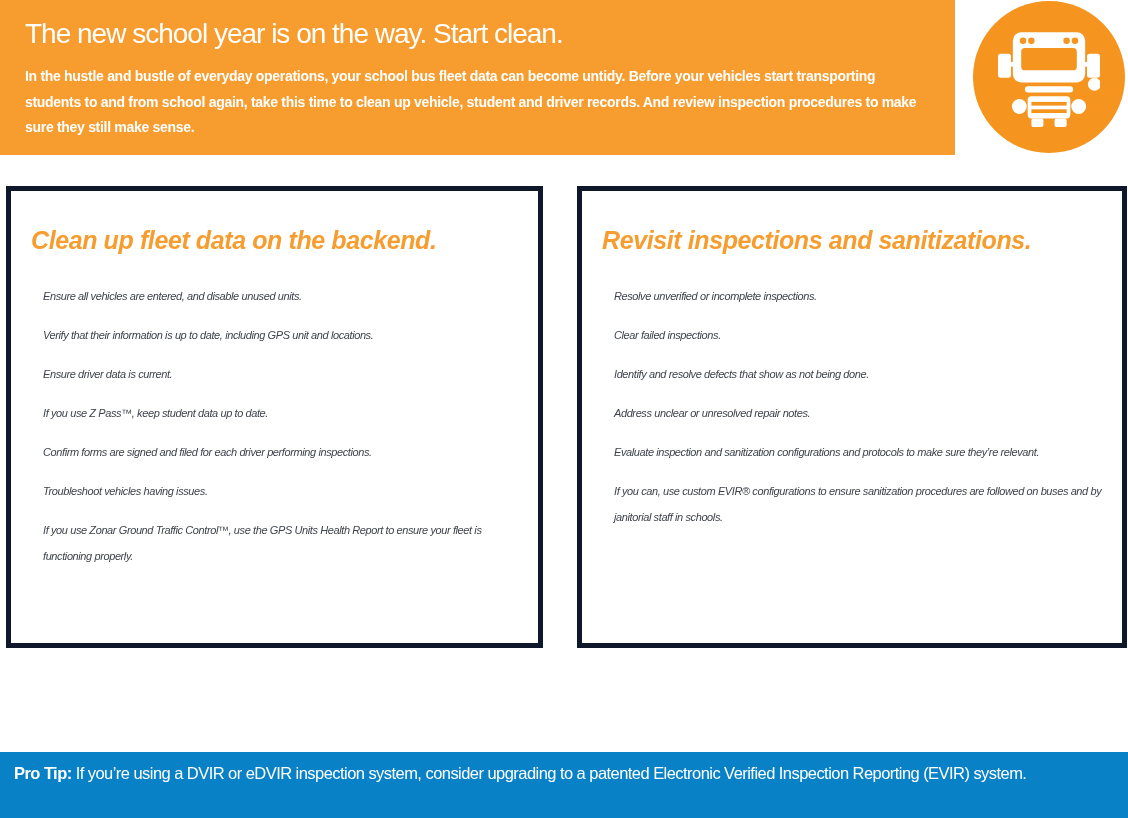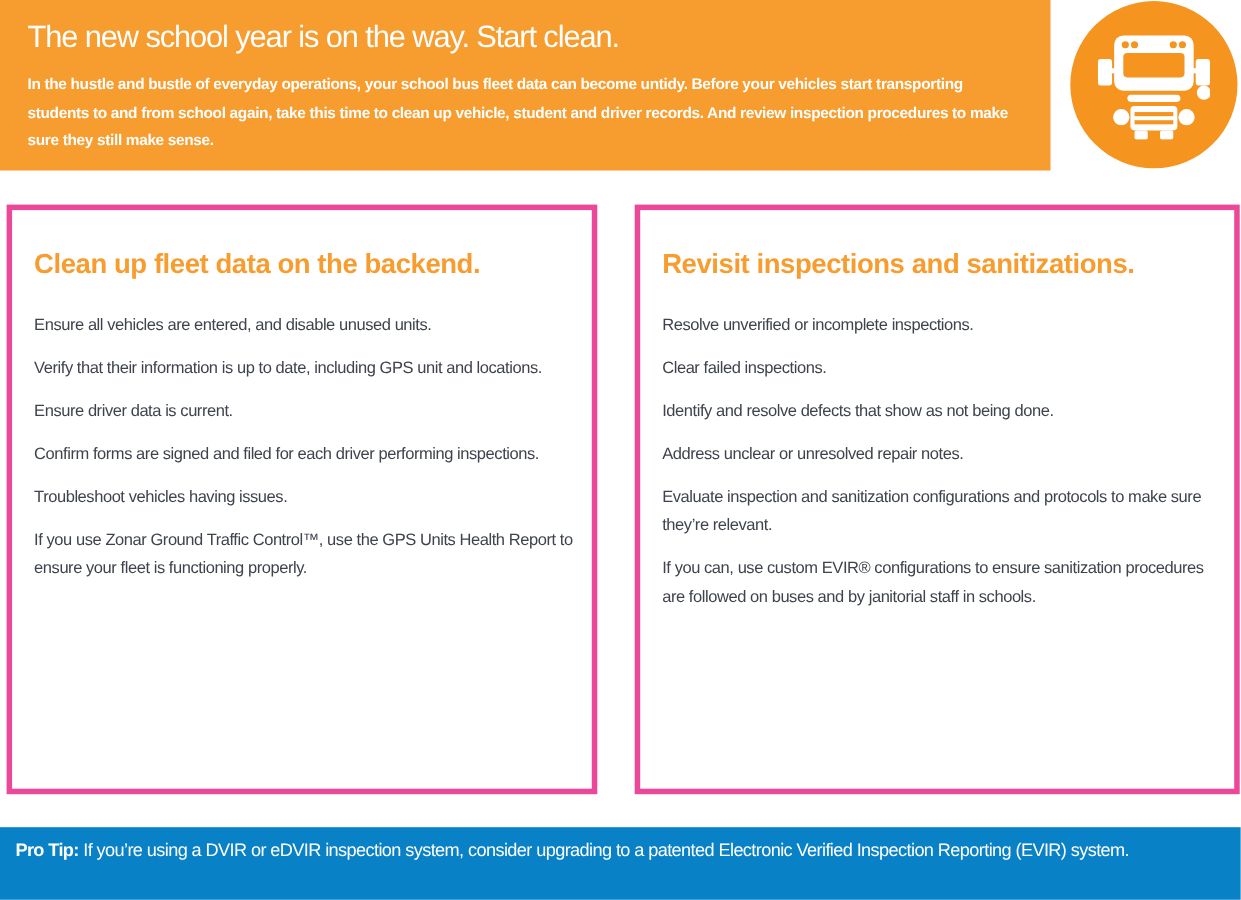--- a/index.html
+++ b/index.html
@@ -46,41 +46,42 @@
   .bus-disc {
     position: absolute; left: 973px; top: 1px;
     width: 152px; height: 152px;
     background: #F5941F; border-radius: 50%;
     display: flex; align-items: center; justify-content: center;
   }
   .bus-disc svg { width: 102px; height: 104px; }
 
   
   .card {
-    position: absolute; top: 186px; height: 536px;
-    border: 5px solid #ec4899;
+    position: absolute; top: 186px; height: 462px;
+    border: 5px solid #0f172a;
     background: #ffffff;
     padding: 34px 15px 0 20px;
+    font-style: italic;
   }
   .card-left  { left: 6px;   width: 537px; }
   .card-right { left: 577px; width: 550px; }
   .card-title {
     color: #F79C2E;
     font-size: 25px;
     font-weight: 700;
     letter-spacing: -0.4px;
     line-height: 30px;
     margin: 0 0 28px 0;
   }
   .card-item {
     color: #3E434C;
-    font-size: 15px;
+    font-size: 11px;
     letter-spacing: -0.4px;
     line-height: 26px;
-    margin: 0 0 13px 0;
+    margin: 0 0 13px 12px;
   }
 
   
   .protip {
     position: absolute; left: 0; top: 752px;
     width: 1128px; height: 80px;
     background: #0981C6;
     color: #ffffff;
     padding: 9px 14px 0 14px;
     font-size: 16.5px;
@@ -129,20 +130,21 @@
         </g>
       </svg>
     </span>
   </div>
 
   <div class="card card-left">
     <h2 class="card-title">Clean up fleet data on the backend.</h2>
     <p class="card-item">Ensure all vehicles are entered, and disable unused units.</p>
     <p class="card-item">Verify that their information is up to date, including GPS unit and locations.</p>
     <p class="card-item">Ensure driver data is current.</p>
+    <p class="card-item">If you use Z Pass™, keep student data up to date.</p>
     <p class="card-item">Confirm forms are signed and filed for each driver performing inspections.</p>
     <p class="card-item">Troubleshoot vehicles having issues.</p>
     <p class="card-item">If you use Zonar Ground Traffic Control™, use the GPS Units Health Report to ensure your fleet is functioning properly.</p>
   </div>
 
   <div class="card card-right">
     <h2 class="card-title">Revisit inspections and sanitizations.</h2>
     <p class="card-item">Resolve unverified or incomplete inspections.</p>
     <p class="card-item">Clear failed inspections.</p>
     <p class="card-item">Identify and resolve defects that show as not being done.</p>

